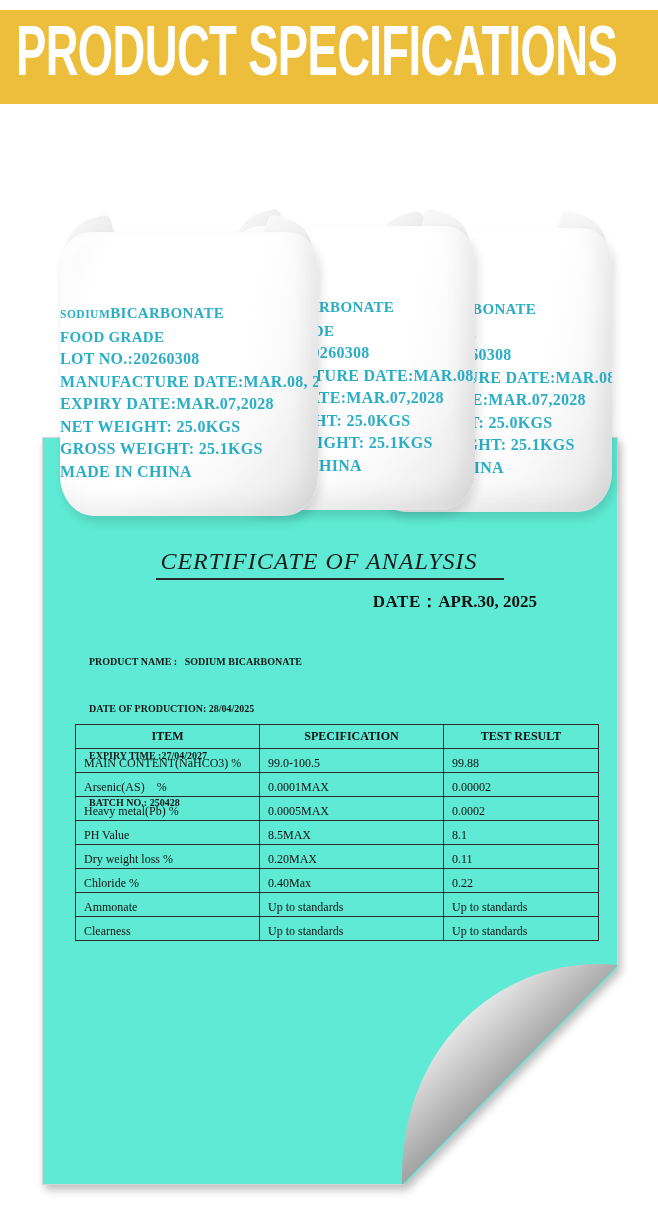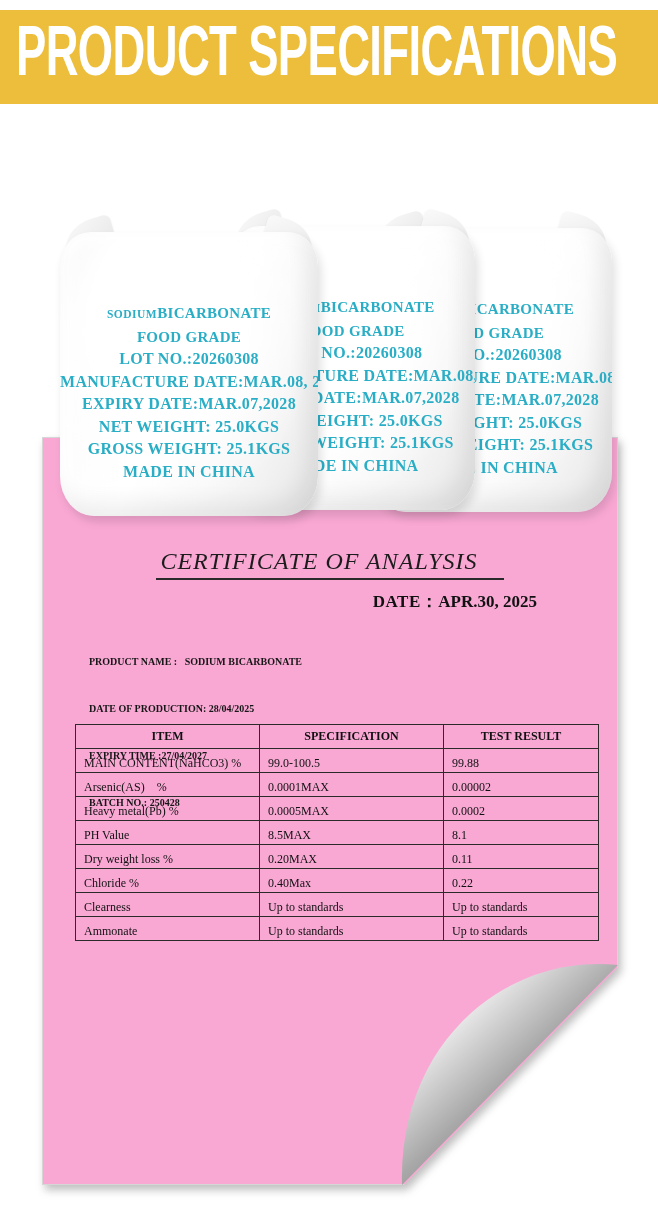--- a/index.html
+++ b/index.html
@@ -27,31 +27,31 @@
   .bag-ear.left  { left:4px;  border-radius:75% 15% 25% 40%; transform:rotate(-16deg); }
   .bag-ear.right { right:4px; border-radius:15% 75% 40% 25%; transform:rotate(16deg); }
   .bag-skin { position:absolute; left:0; right:0; top:16px; bottom:0; overflow:hidden;
               background:
                 radial-gradient(ellipse at 42% 32%, #ffffff 35%, rgba(255,255,255,0) 70%),
                 linear-gradient(118deg, #e9e9e9 0%, #fbfbfb 14%, #ffffff 50%, #f3f3f3 80%, #e4e4e4 100%);
               border-radius:30px 30px 34px 34px / 34px 34px 40px 40px;
               box-shadow: inset -10px -12px 22px rgba(0,0,0,.07),
                           inset 10px 8px 16px rgba(255,255,255,.95),
                           3px 6px 10px rgba(0,0,0,.12); }
-  .bag-text { position:absolute; left:0; right:0; top:70px; text-align:center;
+  .bag-text { position:absolute; left:0; right:0; top:70px; 
               color:#29AEC6; font-weight:bold; white-space:nowrap; }
   .bag-line { line-height:22.5px; font-size:15px; letter-spacing:.3px; }
   .bag-line.brand .brand-small { font-size:11.5px; letter-spacing:.5px; }
   .bag-line.brand .brand-large { font-size:15px; }
   .bag-line.wide { font-size:16px; }
 
   
   .paper-wrap { position:absolute; left:42px; top:437px; width:576px; height:748px;
                 filter:drop-shadow(3px 5px 4px rgba(70,70,70,.35)); }
-  .paper { position:absolute; inset:0; background:#f9a8d4;
+  .paper { position:absolute; inset:0; background:#5eead4;
            border:1px solid #d6d6d6;
            clip-path:polygon(0 0, 100% 0, 100% 530px, 362px 100%, 0 100%); }
   .coa-title-row { position:absolute; left:0; top:110px; width:100%; text-align:center; }
   .coa-title { display:inline-block; font-style:italic; font-size:24px; letter-spacing:1px;
                color:#1c1c1c; border-bottom:2px solid #2a2a2a; padding:0 26px 3px 4px;
                font-family:"Liberation Serif", serif; }
   .coa-date { position:absolute; right:80px; top:152px; font-size:17px; font-weight:bold;
               color:#111; }
   .coa-date .lbl { letter-spacing:.5px; }
   .info-block { position:absolute; left:46px; top:185px; font-size:10px; font-weight:bold;
@@ -185,26 +185,26 @@
             <td>Dry weight loss %</td>
             <td>0.20MAX</td>
             <td>0.11</td>
           </tr>
           <tr>
             <td>Chloride %</td>
             <td>0.40Max</td>
             <td>0.22</td>
           </tr>
           <tr>
+            <td>Ammonate</td>
+            <td>Up to standards</td>
+            <td>Up to standards</td>
+          </tr>
+          <tr>
             <td>Clearness</td>
-            <td>Up to standards</td>
-            <td>Up to standards</td>
-          </tr>
-          <tr>
-            <td>Ammonate</td>
             <td>Up to standards</td>
             <td>Up to standards</td>
           </tr>
         </tbody>
     </table>
   </div>
 
   <svg class="curl" viewBox="0 0 232 242">
     <defs>
       <linearGradient id="curlGrad" x1="0%" y1="0%" x2="92%" y2="100%">

